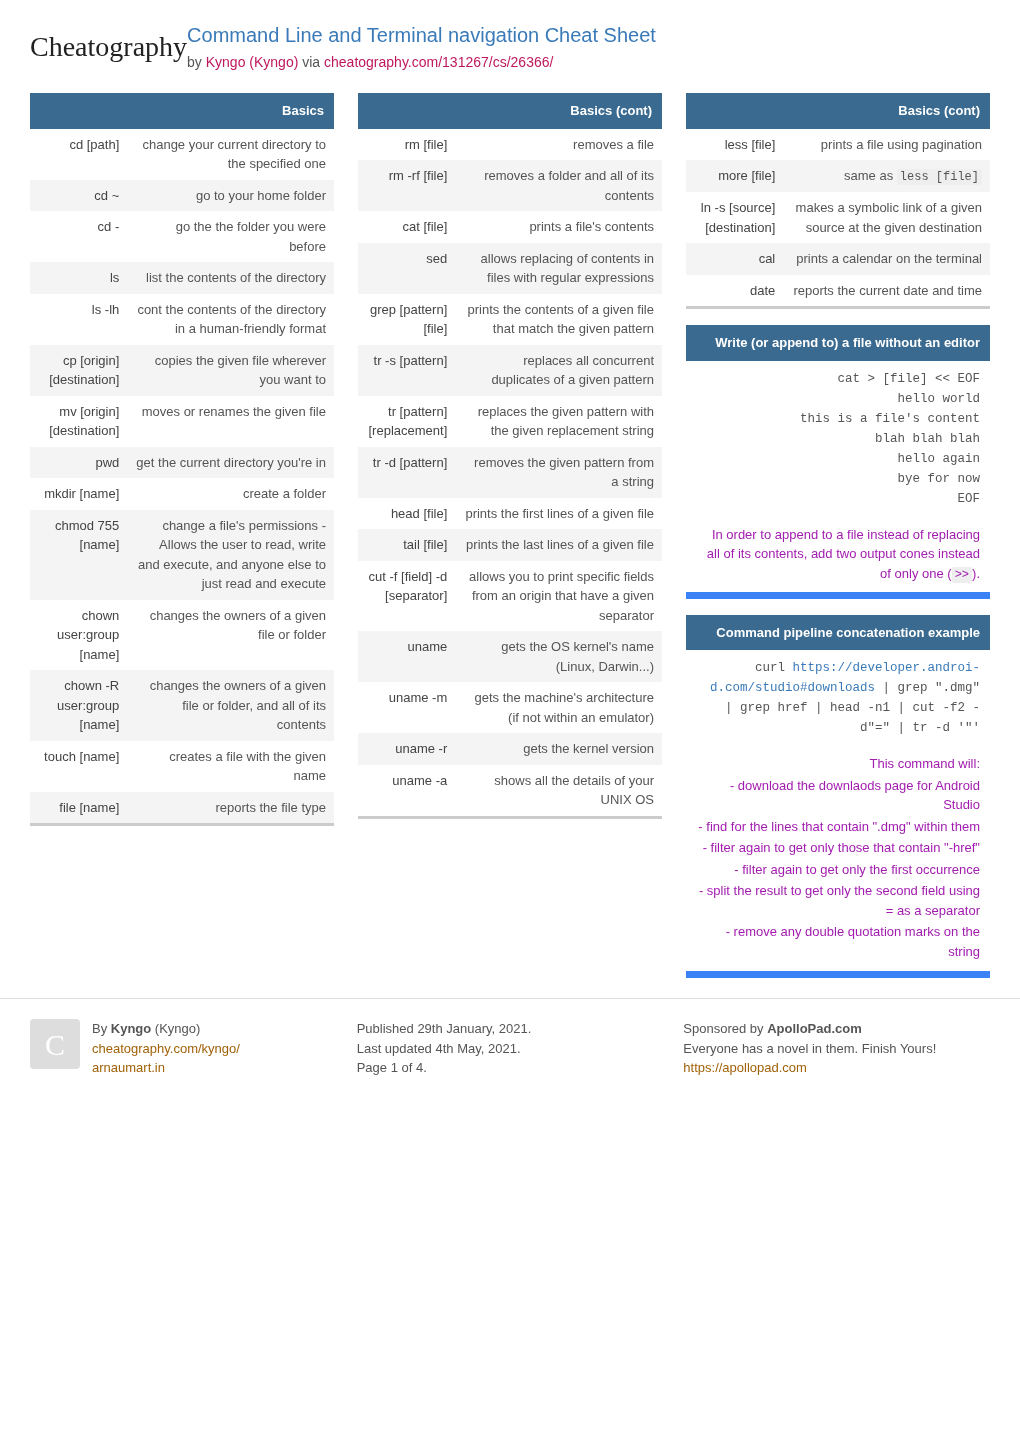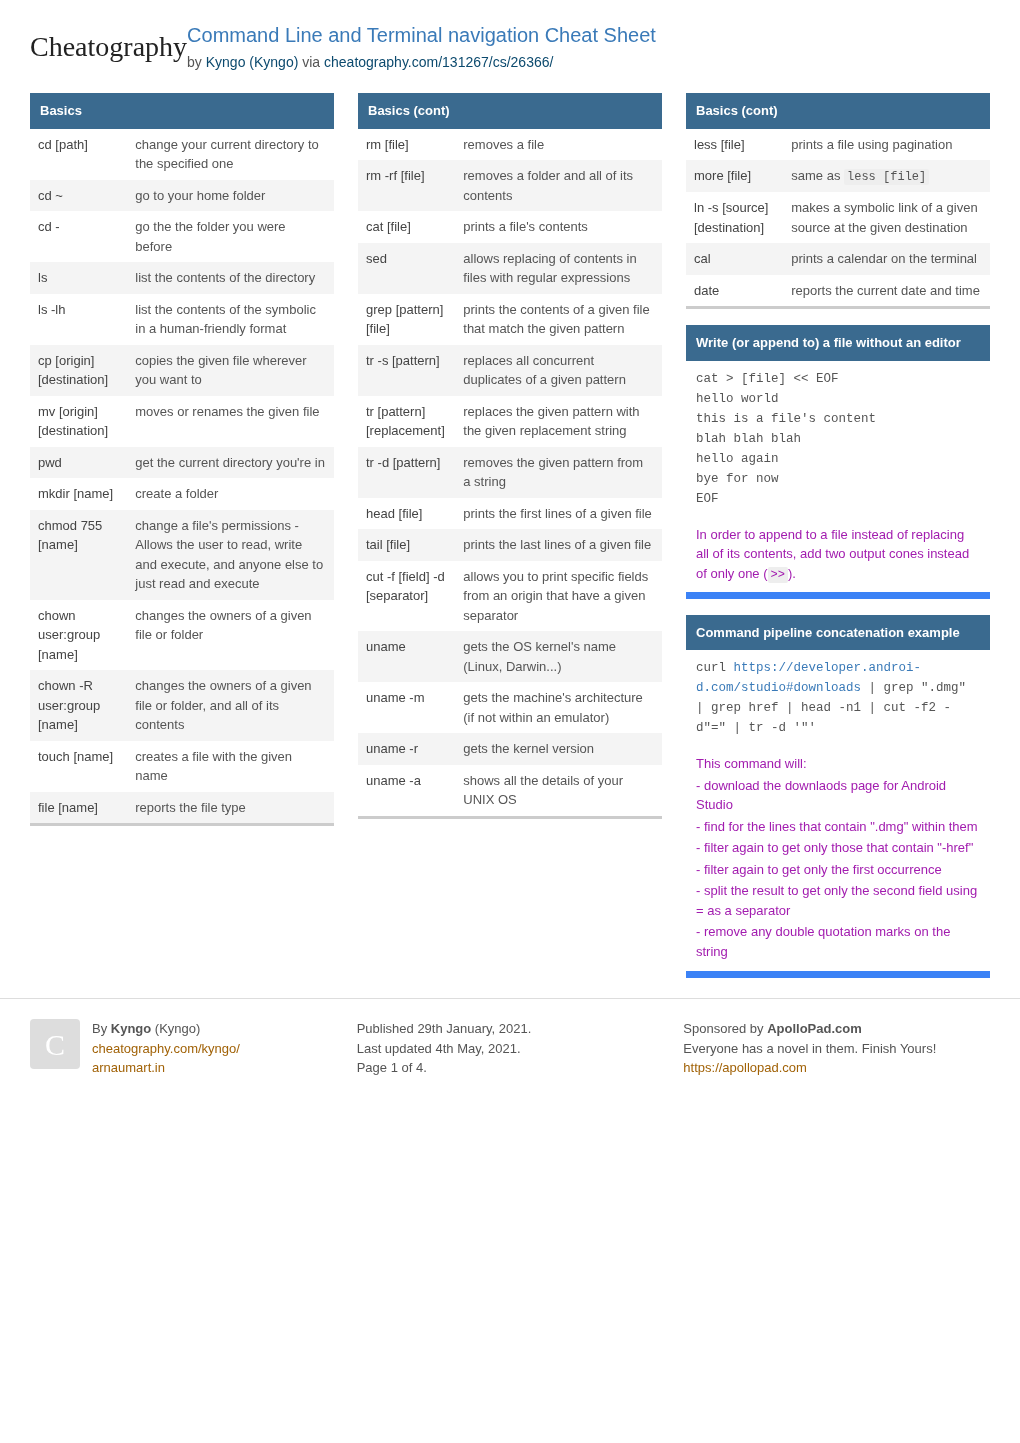--- a/index.html
+++ b/index.html
@@ -26,26 +26,27 @@
   .title {
     font-size: 20px;
     color: #3a7ab8;
     font-weight: normal;
     margin-bottom: 2px;
   }
   .byline {
     font-size: 14px;
     color: #555;
   }
-  .byline a { color: #0c4a6e; text-decoration: none; }
+  .byline a { color: #be185d; text-decoration: none; }
   .columns {
     display: flex;
     gap: 24px;
     padding: 10px 30px 20px 30px;
     align-items: flex-start;
+    text-align: right;
   }
   .col { flex: 1; display: flex; flex-direction: column; gap: 16px; }
   .block { }
   .block-header {
     background: #3a6a8f;
     color: #fff;
     font-weight: bold;
     padding: 8px 10px;
     font-size: 13px;
   }
@@ -129,21 +130,21 @@
             <tr>
               <td class="cmd">cd -</td>
               <td>go the the folder you were before</td>
             </tr>
             <tr>
               <td class="cmd">ls</td>
               <td>list the contents of the directory</td>
             </tr>
             <tr>
               <td class="cmd">ls -lh</td>
-              <td>list the contents of the symbolic in a human-friendly format</td>
+              <td>cont the contents of the directory in a human-friendly format</td>
             </tr>
             <tr>
               <td class="cmd">cp [origin] [desti­nation]</td>
               <td>copies the given file wherever you want to</td>
             </tr>
             <tr>
               <td class="cmd">mv [origin] [desti­nation]</td>
               <td>moves or renames the given file</td>
             </tr>
             <tr>

